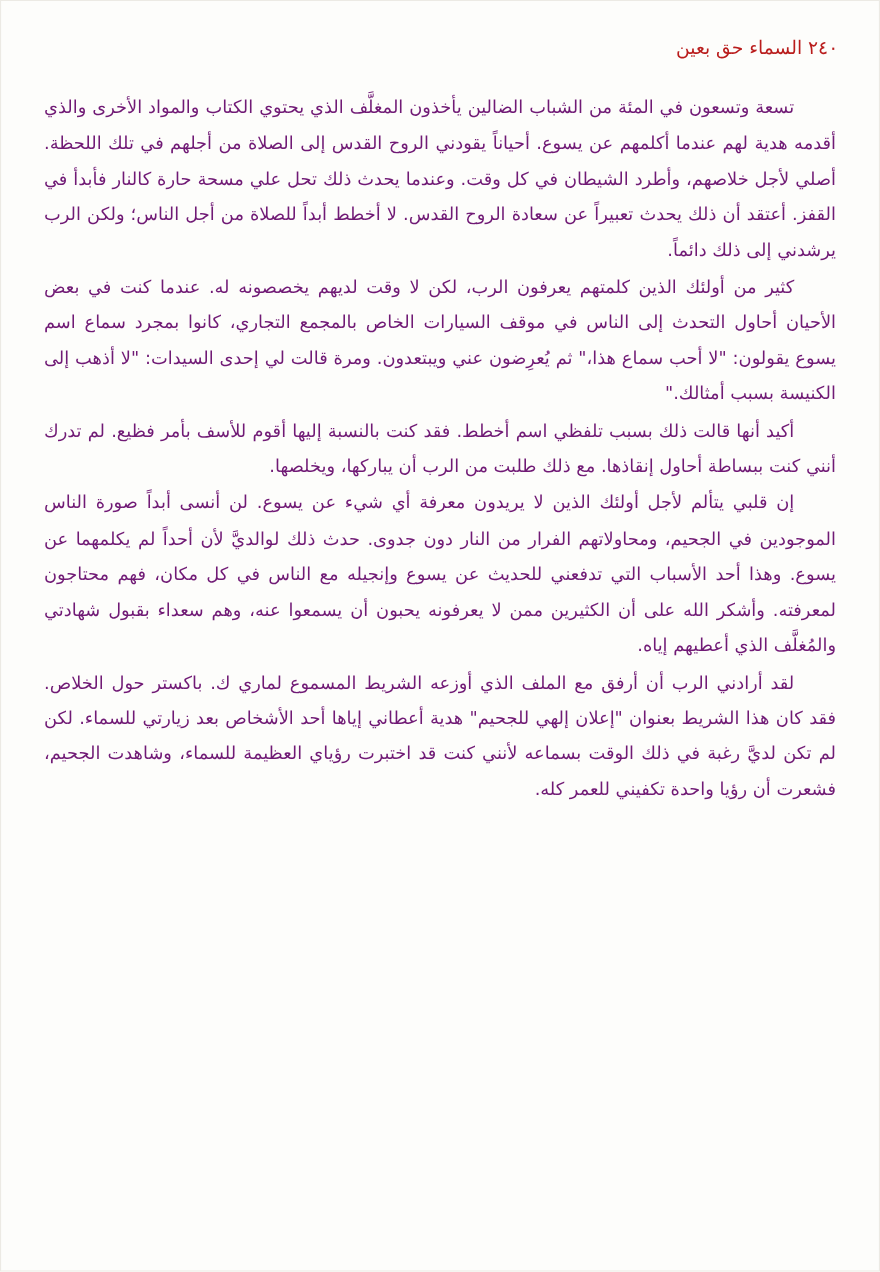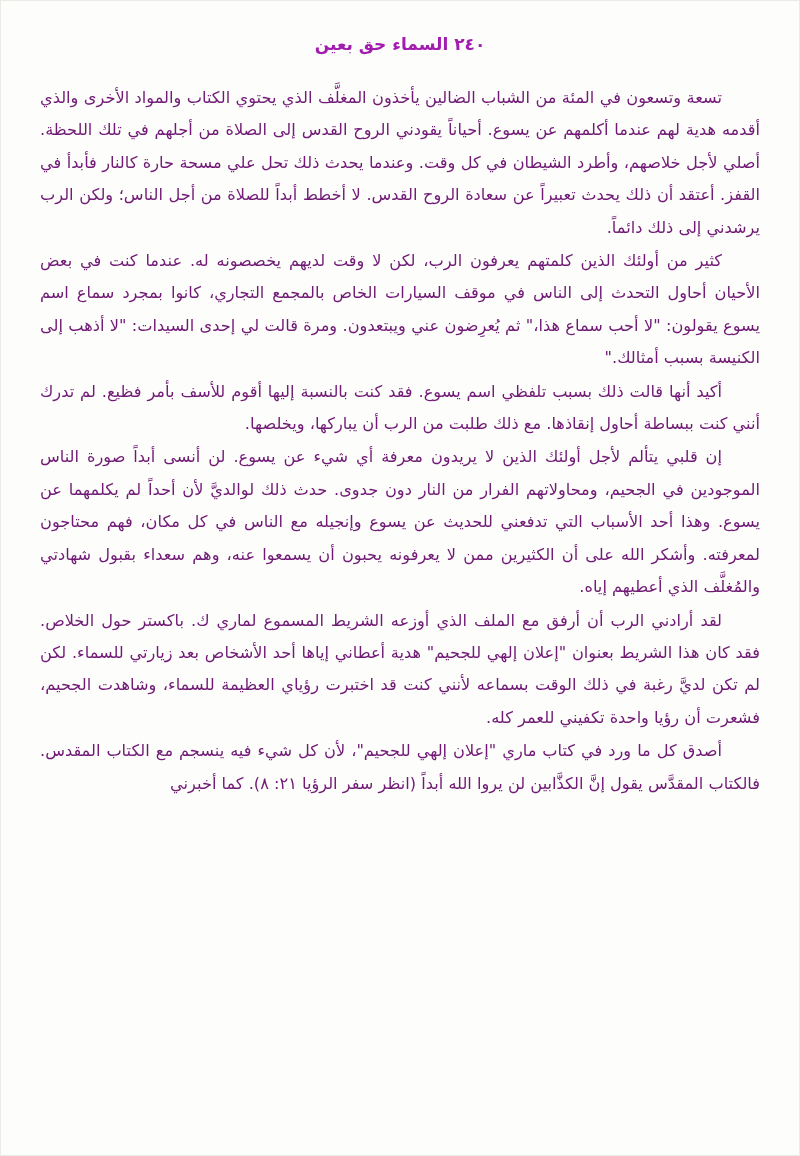--- a/index.html
+++ b/index.html
@@ -27,26 +27,26 @@
     left: 0; top: 0;
     width: 800px; height: 1156px;
     box-shadow: inset 0 0 0 1px #eceae4;
     pointer-events: none;
   }
   .header {
     position: absolute;
     top: 34px;
     right: 38px;
     left: 38px;
-    text-align: center;
+    text-align: right;
     font-size: 17px;
-    font-weight: bold;
+    font-weight: normal;
     letter-spacing: 0.2px;
     direction: rtl;
-    color: #a21caf;
+    color: #b91c1c;
   }
   .header .header-inner {
     display: inline-block;
     direction: rtl;
   }
   .content {
     position: absolute;
     top: 82px;
     right: 40px;
     left: 40px;
@@ -72,18 +72,17 @@
 <div class="page">
   <div class="scan-edge"></div>
 
   <div class="header">
     <span class="header-inner">٢٤٠ السماء حق بعين</span>
   </div>
 
   <div class="content">
     <p class="para">تسعة وتسعون في المئة من الشباب الضالين يأخذون المغلَّف الذي يحتوي الكتاب والمواد الأخرى والذي أقدمه هدية لهم عندما أكلمهم عن يسوع. أحياناً يقودني الروح القدس إلى الصلاة من أجلهم في تلك اللحظة. أصلي لأجل خلاصهم، وأطرد الشيطان في كل وقت. وعندما يحدث ذلك تحل علي مسحة حارة كالنار فأبدأ في القفز. أعتقد أن ذلك يحدث تعبيراً عن سعادة الروح القدس. لا أخطط أبداً للصلاة من أجل الناس؛ ولكن الرب يرشدني إلى ذلك دائماً.</p>
     <p class="para">كثير من أولئك الذين كلمتهم يعرفون الرب، لكن لا وقت لديهم يخصصونه له. عندما كنت في بعض الأحيان أحاول التحدث إلى الناس في موقف السيارات الخاص بالمجمع التجاري، كانوا بمجرد سماع اسم يسوع يقولون: "لا أحب سماع هذا،" ثم يُعرِضون عني ويبتعدون. ومرة قالت لي إحدى السيدات: "لا أذهب إلى الكنيسة بسبب أمثالك."</p>
-    <p class="para">أكيد أنها قالت ذلك بسبب تلفظي اسم يسوع. فقد كنت بالنسبة إليها أقوم للأسف بأمر فظيع. لم تدرك أنني كنت ببساطة أحاول إنقاذها. مع ذلك طلبت من الرب أن يباركها، ويخلصها.</p>
+    <p class="para">أكيد أنها قالت ذلك بسبب تلفظي اسم أخطط. فقد كنت بالنسبة إليها أقوم للأسف بأمر فظيع. لم تدرك أنني كنت ببساطة أحاول إنقاذها. مع ذلك طلبت من الرب أن يباركها، ويخلصها.</p>
     <p class="para">إن قلبي يتألم لأجل أولئك الذين لا يريدون معرفة أي شيء عن يسوع. لن أنسى أبداً صورة الناس الموجودين في الجحيم، ومحاولاتهم الفرار من النار دون جدوى. حدث ذلك لوالديَّ لأن أحداً لم يكلمهما عن يسوع. وهذا أحد الأسباب التي تدفعني للحديث عن يسوع وإنجيله مع الناس في كل مكان، فهم محتاجون لمعرفته. وأشكر الله على أن الكثيرين ممن لا يعرفونه يحبون أن يسمعوا عنه، وهم سعداء بقبول شهادتي والمُغلَّف الذي أعطيهم إياه.</p>
     <p class="para">لقد أرادني الرب أن أرفق مع الملف الذي أوزعه الشريط المسموع لماري ك. باكستر حول الخلاص. فقد كان هذا الشريط بعنوان "إعلان إلهي للجحيم" هدية أعطاني إياها أحد الأشخاص بعد زيارتي للسماء. لكن لم تكن لديَّ رغبة في ذلك الوقت بسماعه لأنني كنت قد اختبرت رؤياي العظيمة للسماء، وشاهدت الجحيم، فشعرت أن رؤيا واحدة تكفيني للعمر كله.</p>
-    <p class="para">أصدق كل ما ورد في كتاب ماري "إعلان إلهي للجحيم"، لأن كل شيء فيه ينسجم مع الكتاب المقدس. فالكتاب المقدَّس يقول إنَّ الكذَّابين لن يروا الله أبداً (انظر سفر الرؤيا ٢١: ٨). كما أخبرني</p>
   </div>
 </div>
 
 </body></html>

